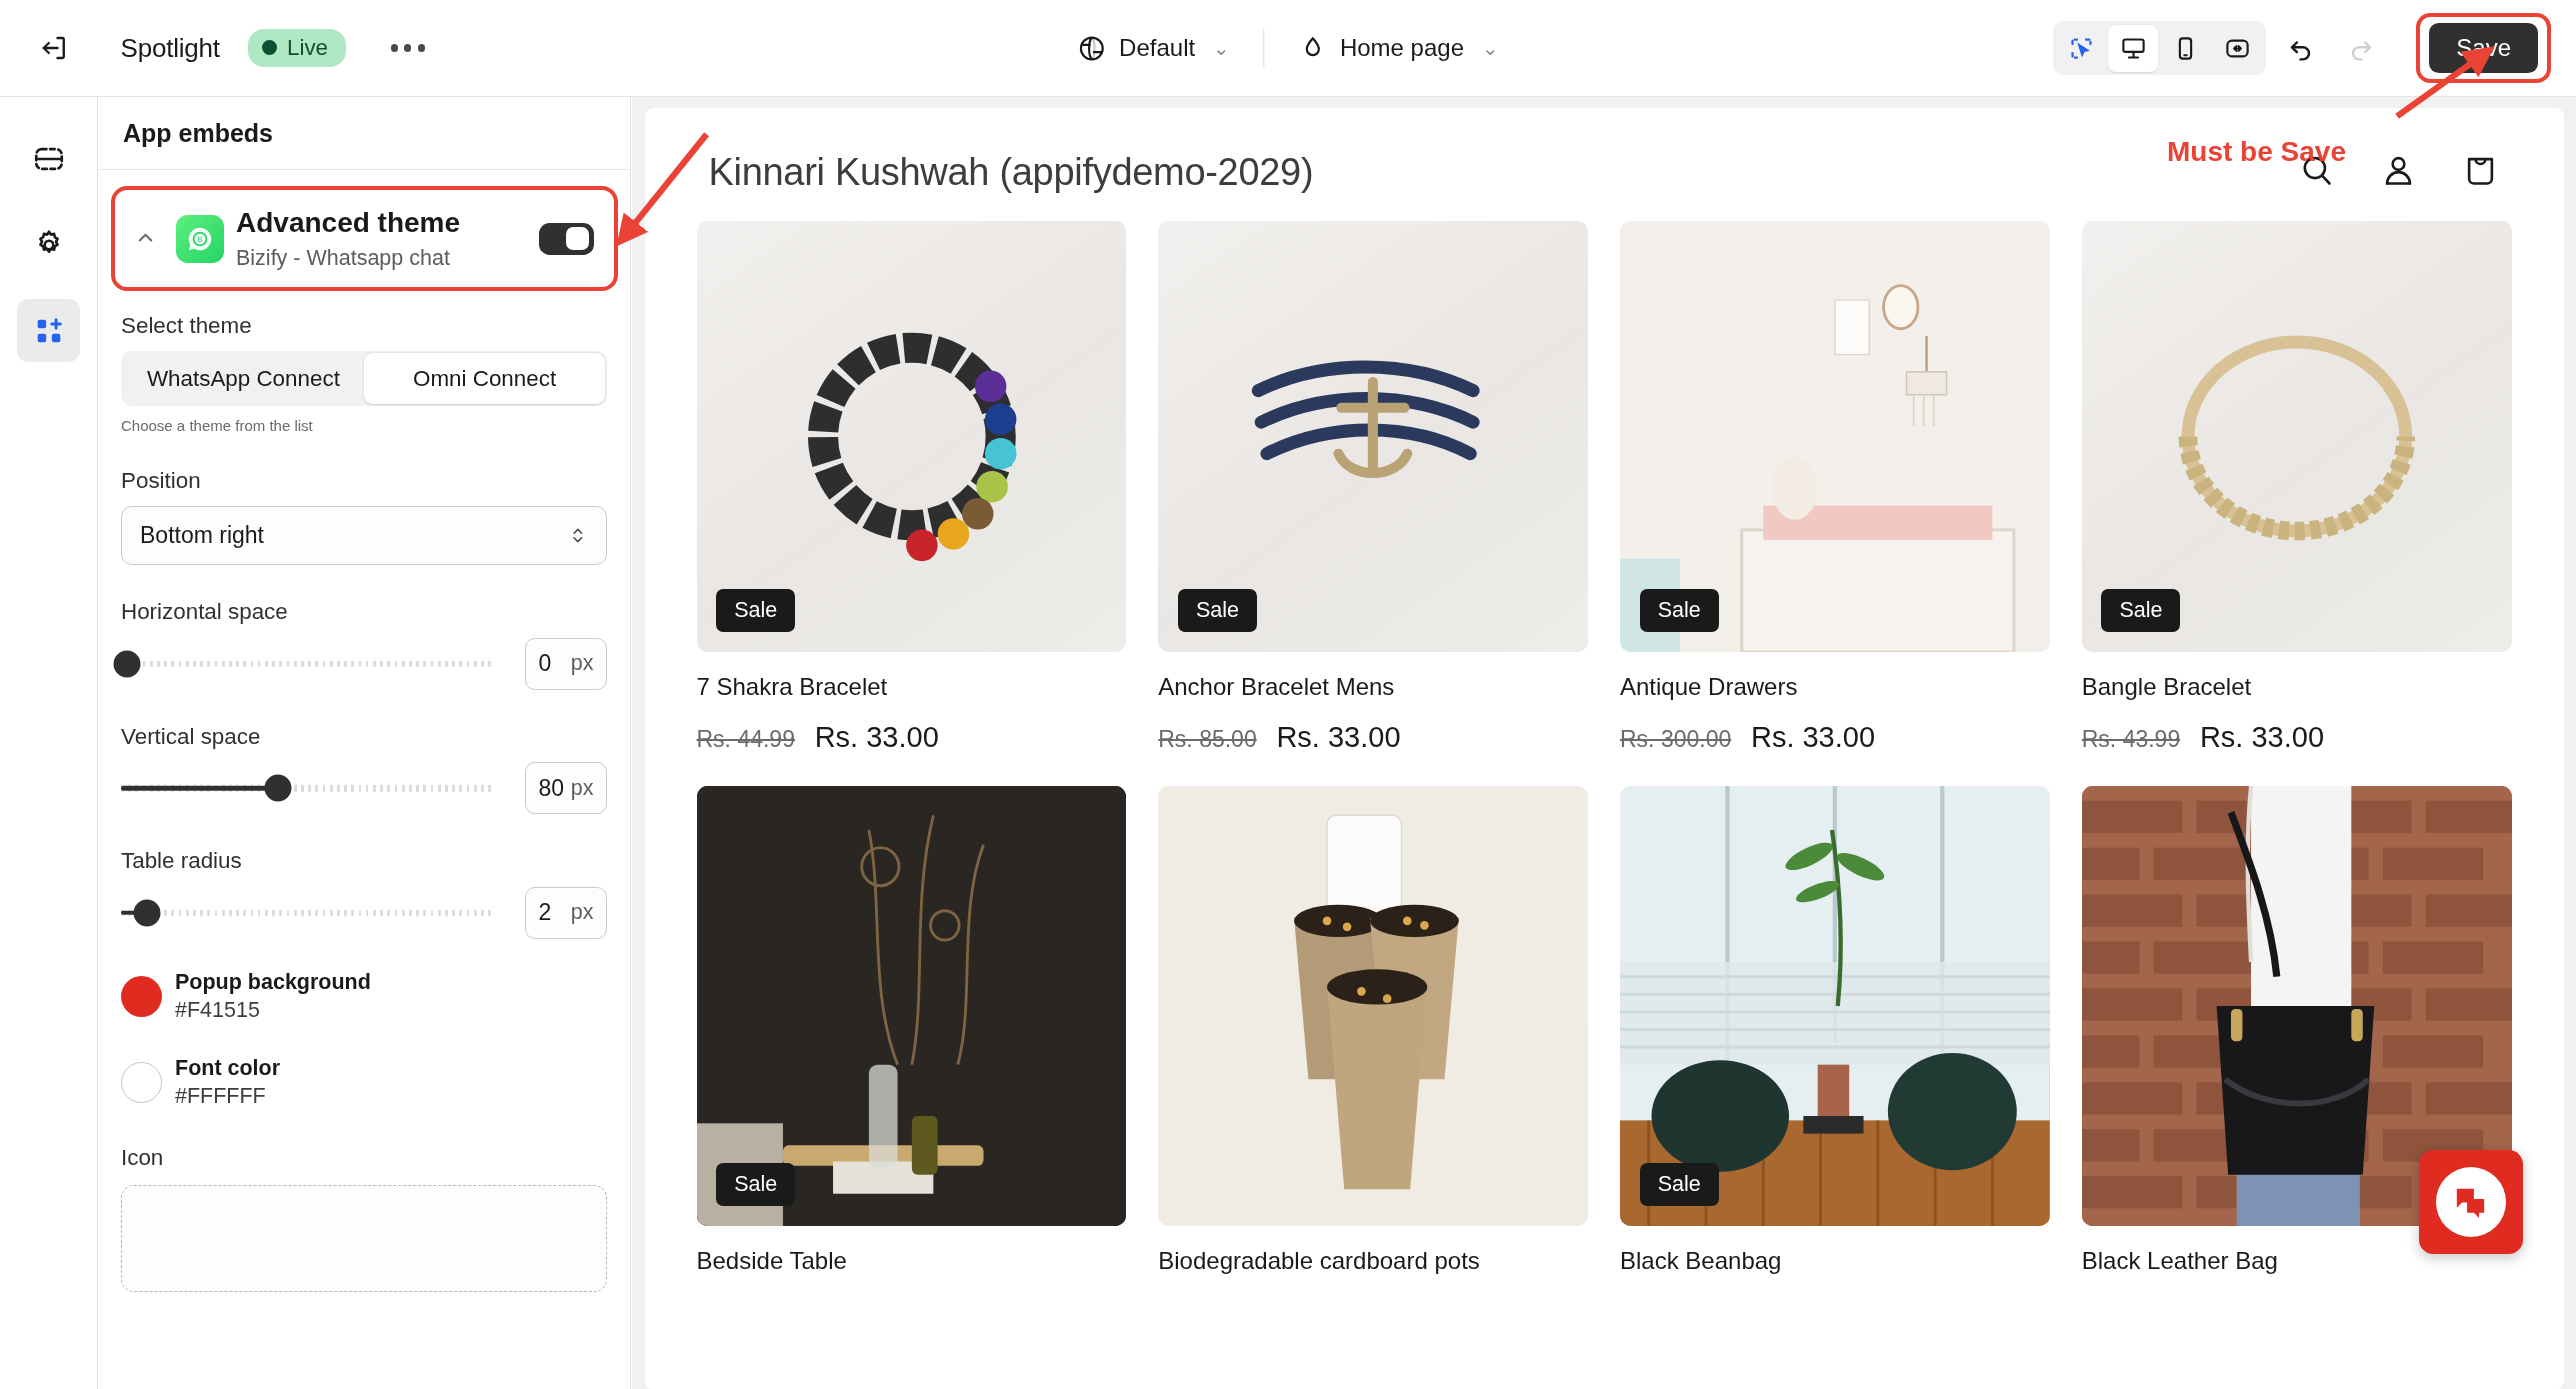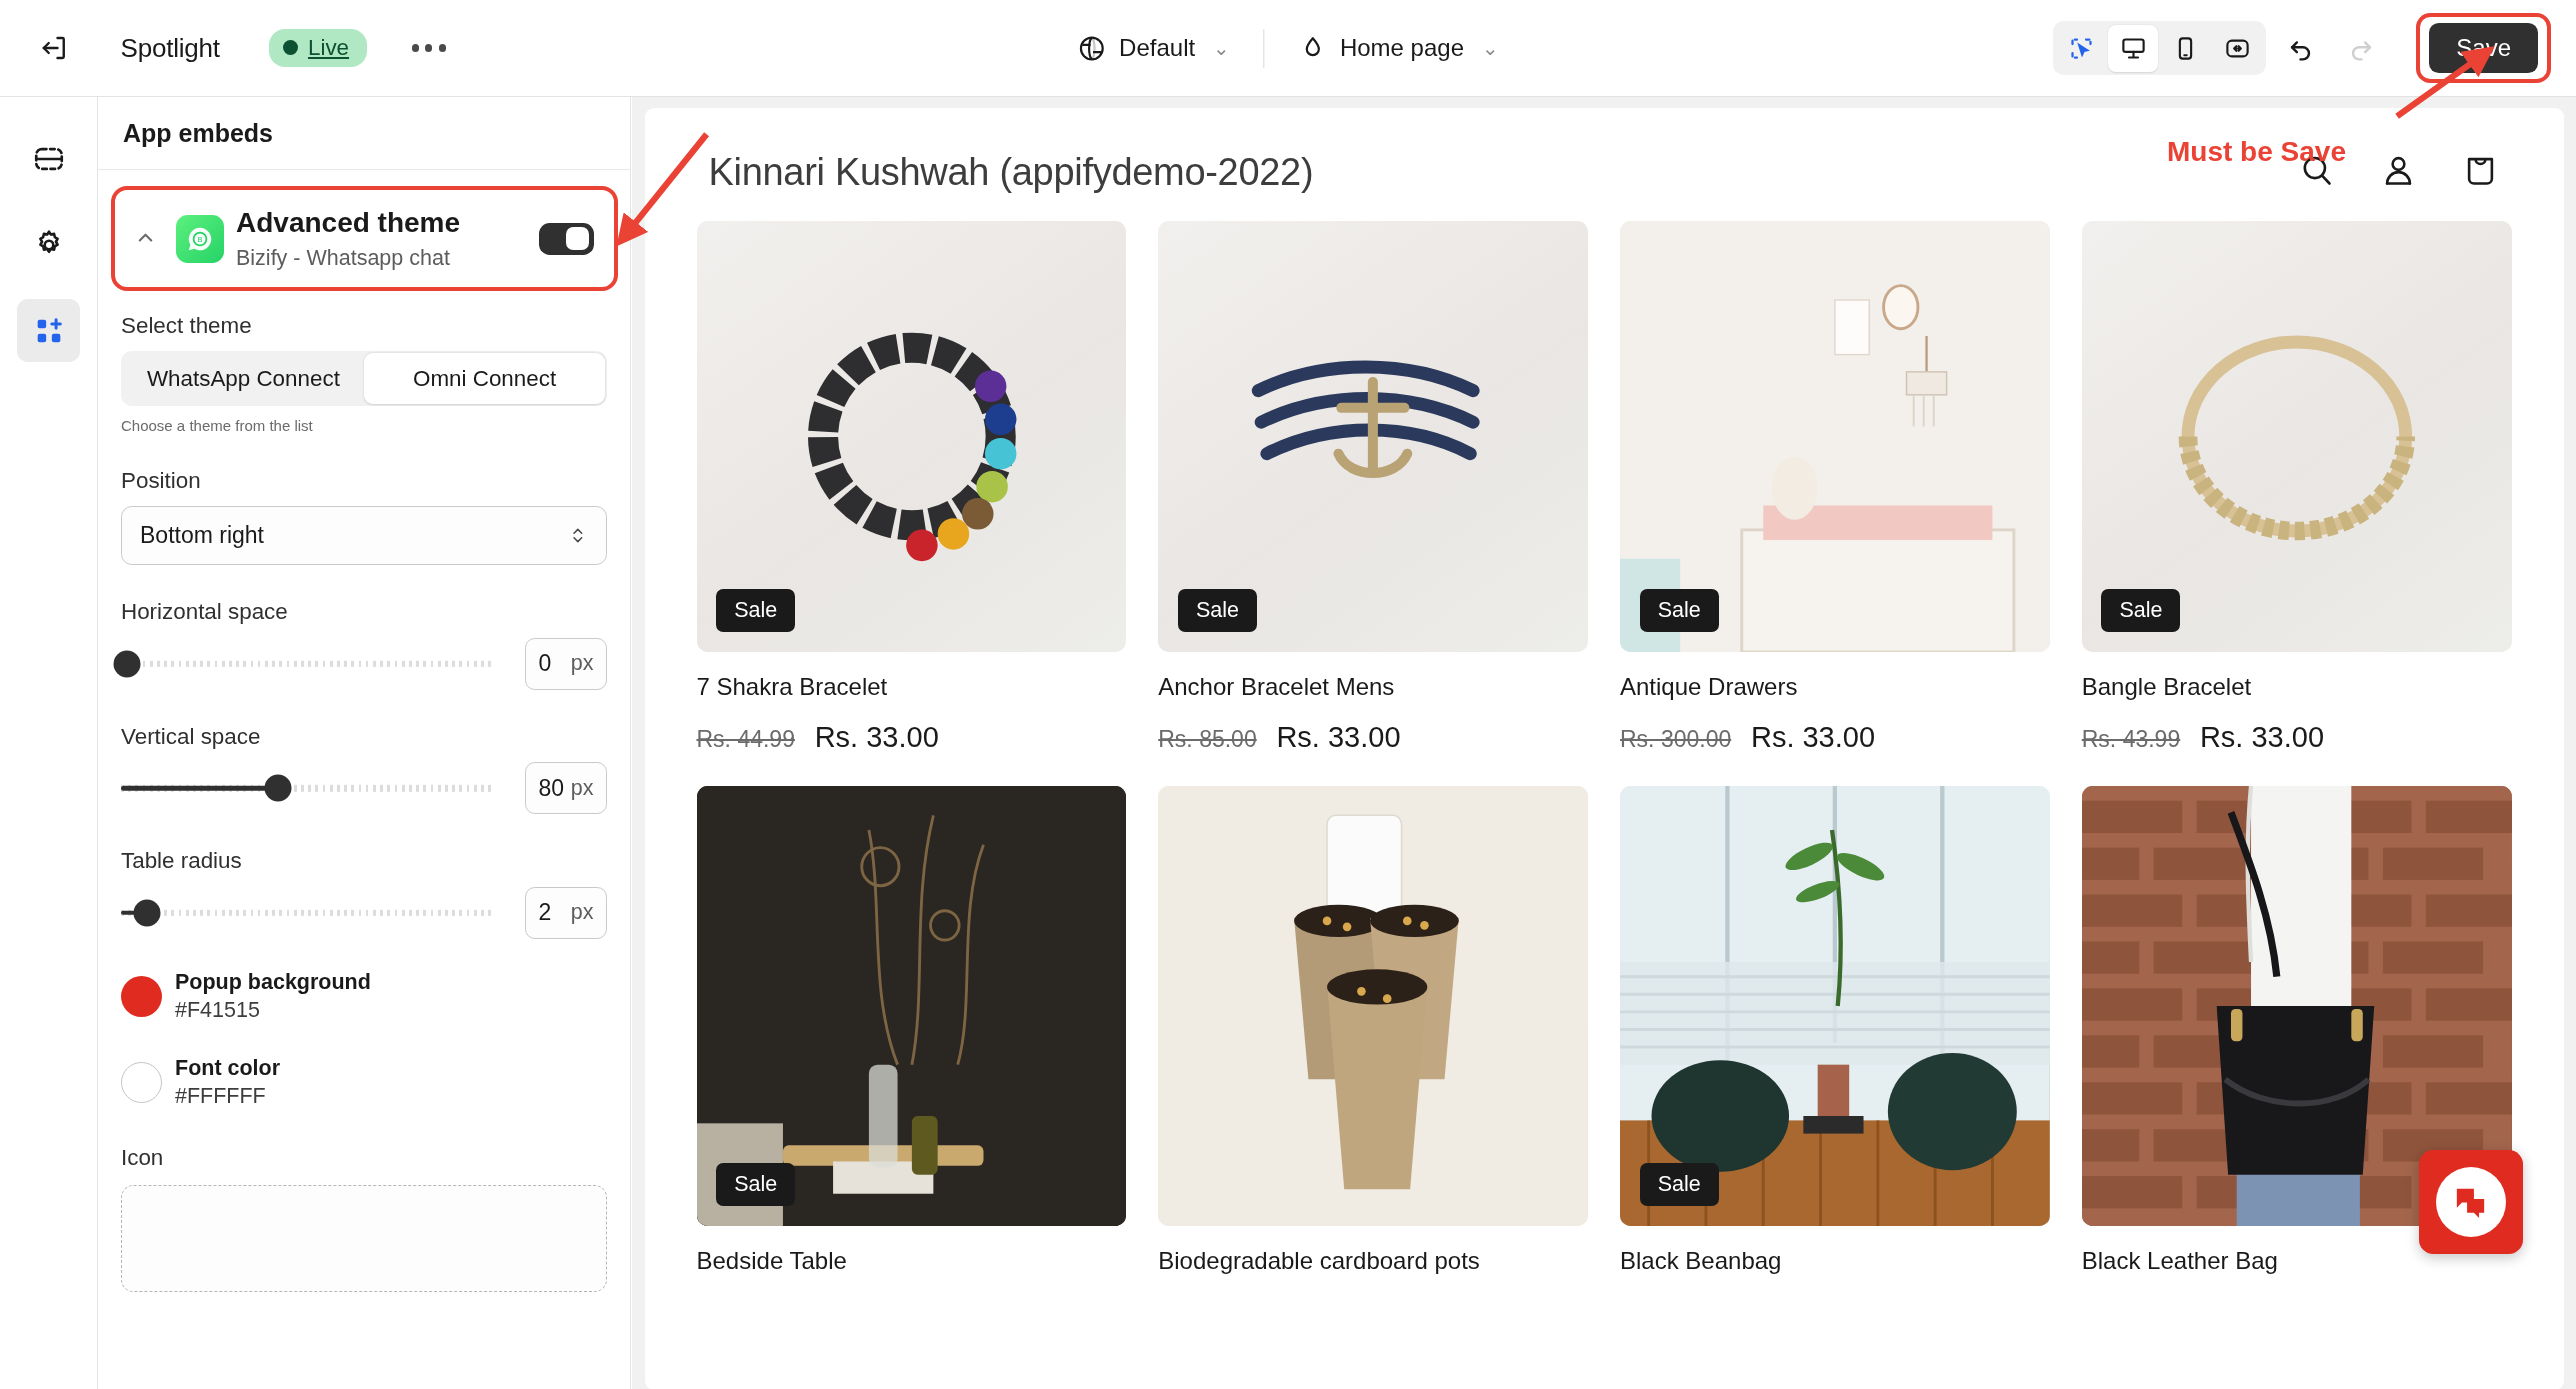--- a/index.html
+++ b/index.html
@@ -21,24 +21,24 @@
   .tb-left { display: flex; align-items: center; gap: 17px; padding-left: 27px; }
   .exit-btn {
     width: 55px; height: 55px; border-radius: 9px;
     display: flex; align-items: center; justify-content: center;
     cursor: pointer;
   }
   .app-name {
     font-size: 26px; color: #1a1a1a; margin-left: 21.5px; letter-spacing: -0.2px;
   }
   .live-badge {
-    margin-left: 32px;
+    margin-left: 11px;
     background: #afe8c3; color: #0c5132;
     border-radius: 16px; padding: 5.4px 18px 6.3px 14.3px;
-    font-size: 22.4px; display: flex; align-items: center; gap: 9.8px; text-decoration: underline;
+    font-size: 22.4px; display: flex; align-items: center; gap: 9.8px;
   }
   .live-dot { width: 15px; height: 15px; border-radius: 50%; background: #0c5132; }
   .dots-btn {
     margin-left: 19.7px; width: 50px; height: 50px; border-radius: 9px;
     display: flex; align-items: center; justify-content: center; gap: 6.3px;
     cursor: pointer;
   }
   .dots-btn i { width: 7.2px; height: 7.2px; border-radius: 50%; background: #4a4a4a; display:block; }
 
   .tb-center {
@@ -476,21 +476,21 @@
       <div class="field-label">Icon</div>
       <div class="dropzone"></div>
     </div>
   </div>
 </div>
 
 <div class="preview-outer">
   <div class="preview">
 
     <div class="store-head">
-      <div class="store-title">Kinnari Kushwah (appifydemo-2022)</div>
+      <div class="store-title">Kinnari Kushwah (appifydemo-2029)</div>
       <div class="store-icons">
         <span class="store-ic">
           <svg width="39" height="39" viewBox="0 0 24 24" fill="none" stroke="#1a1a1a" stroke-width="1.6" stroke-linecap="round">
               <circle cx="11" cy="10.5" r="6.2"></circle>
               <path d="M15.6 15.3L20 20"></path>
             </svg>
         </span>
         <span class="store-ic">
           <svg width="39" height="39" viewBox="0 0 24 24" fill="none" stroke="#1a1a1a" stroke-width="1.6" stroke-linecap="round">
               <circle cx="12" cy="8" r="3.6"></circle>

